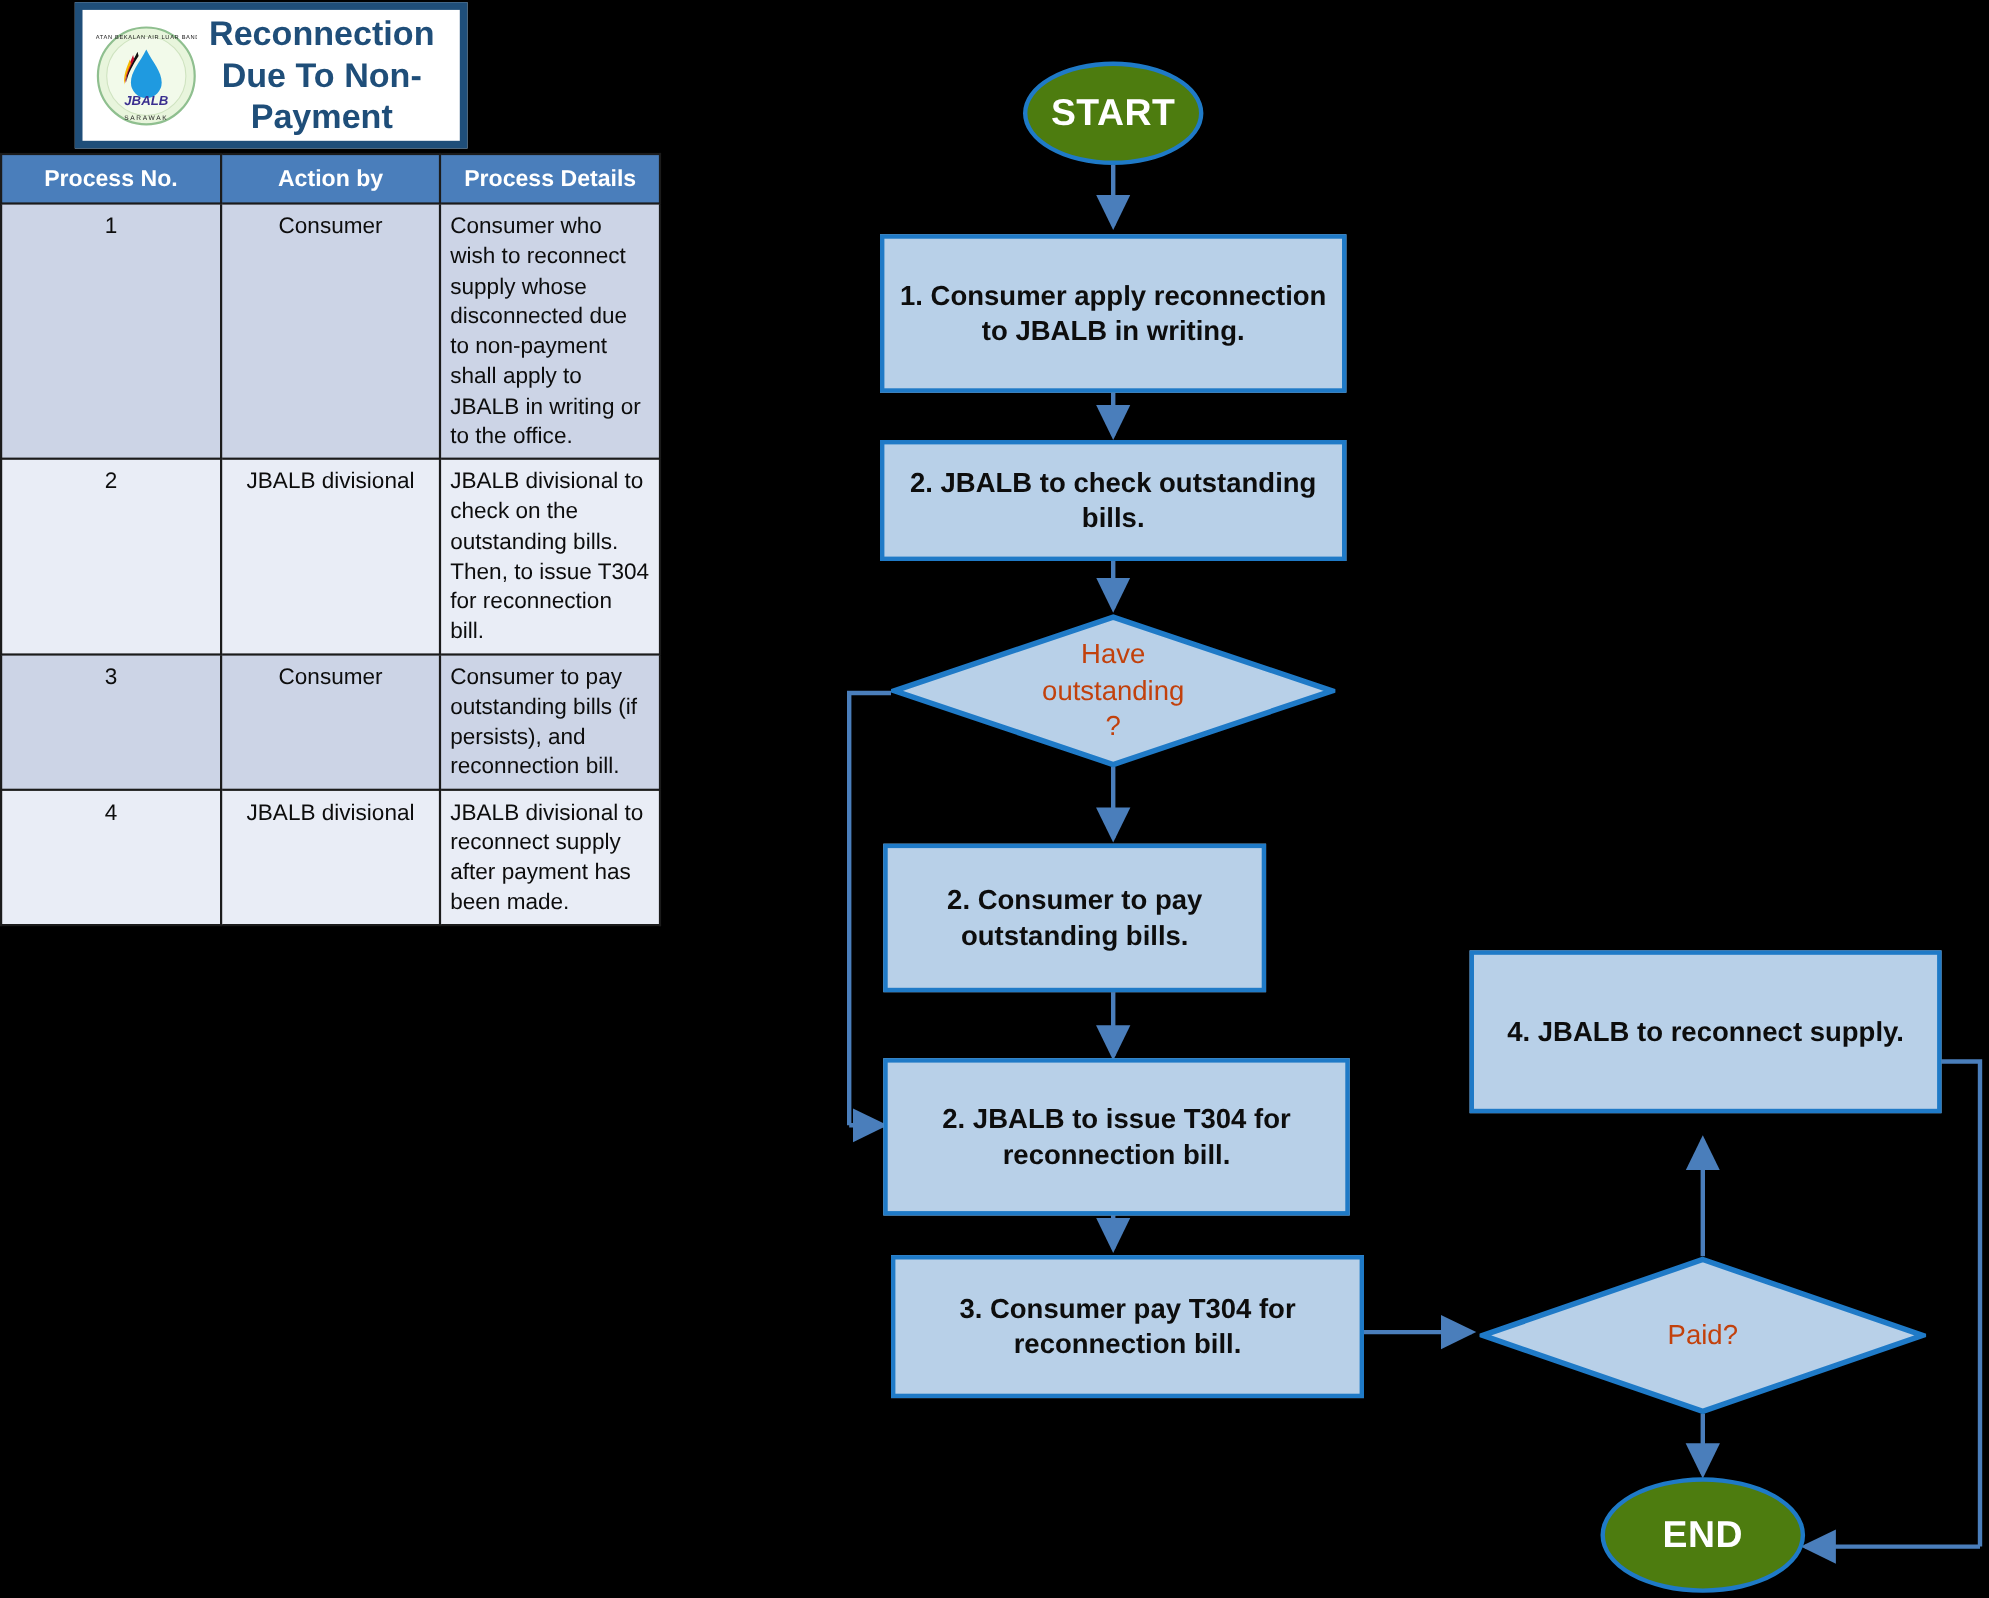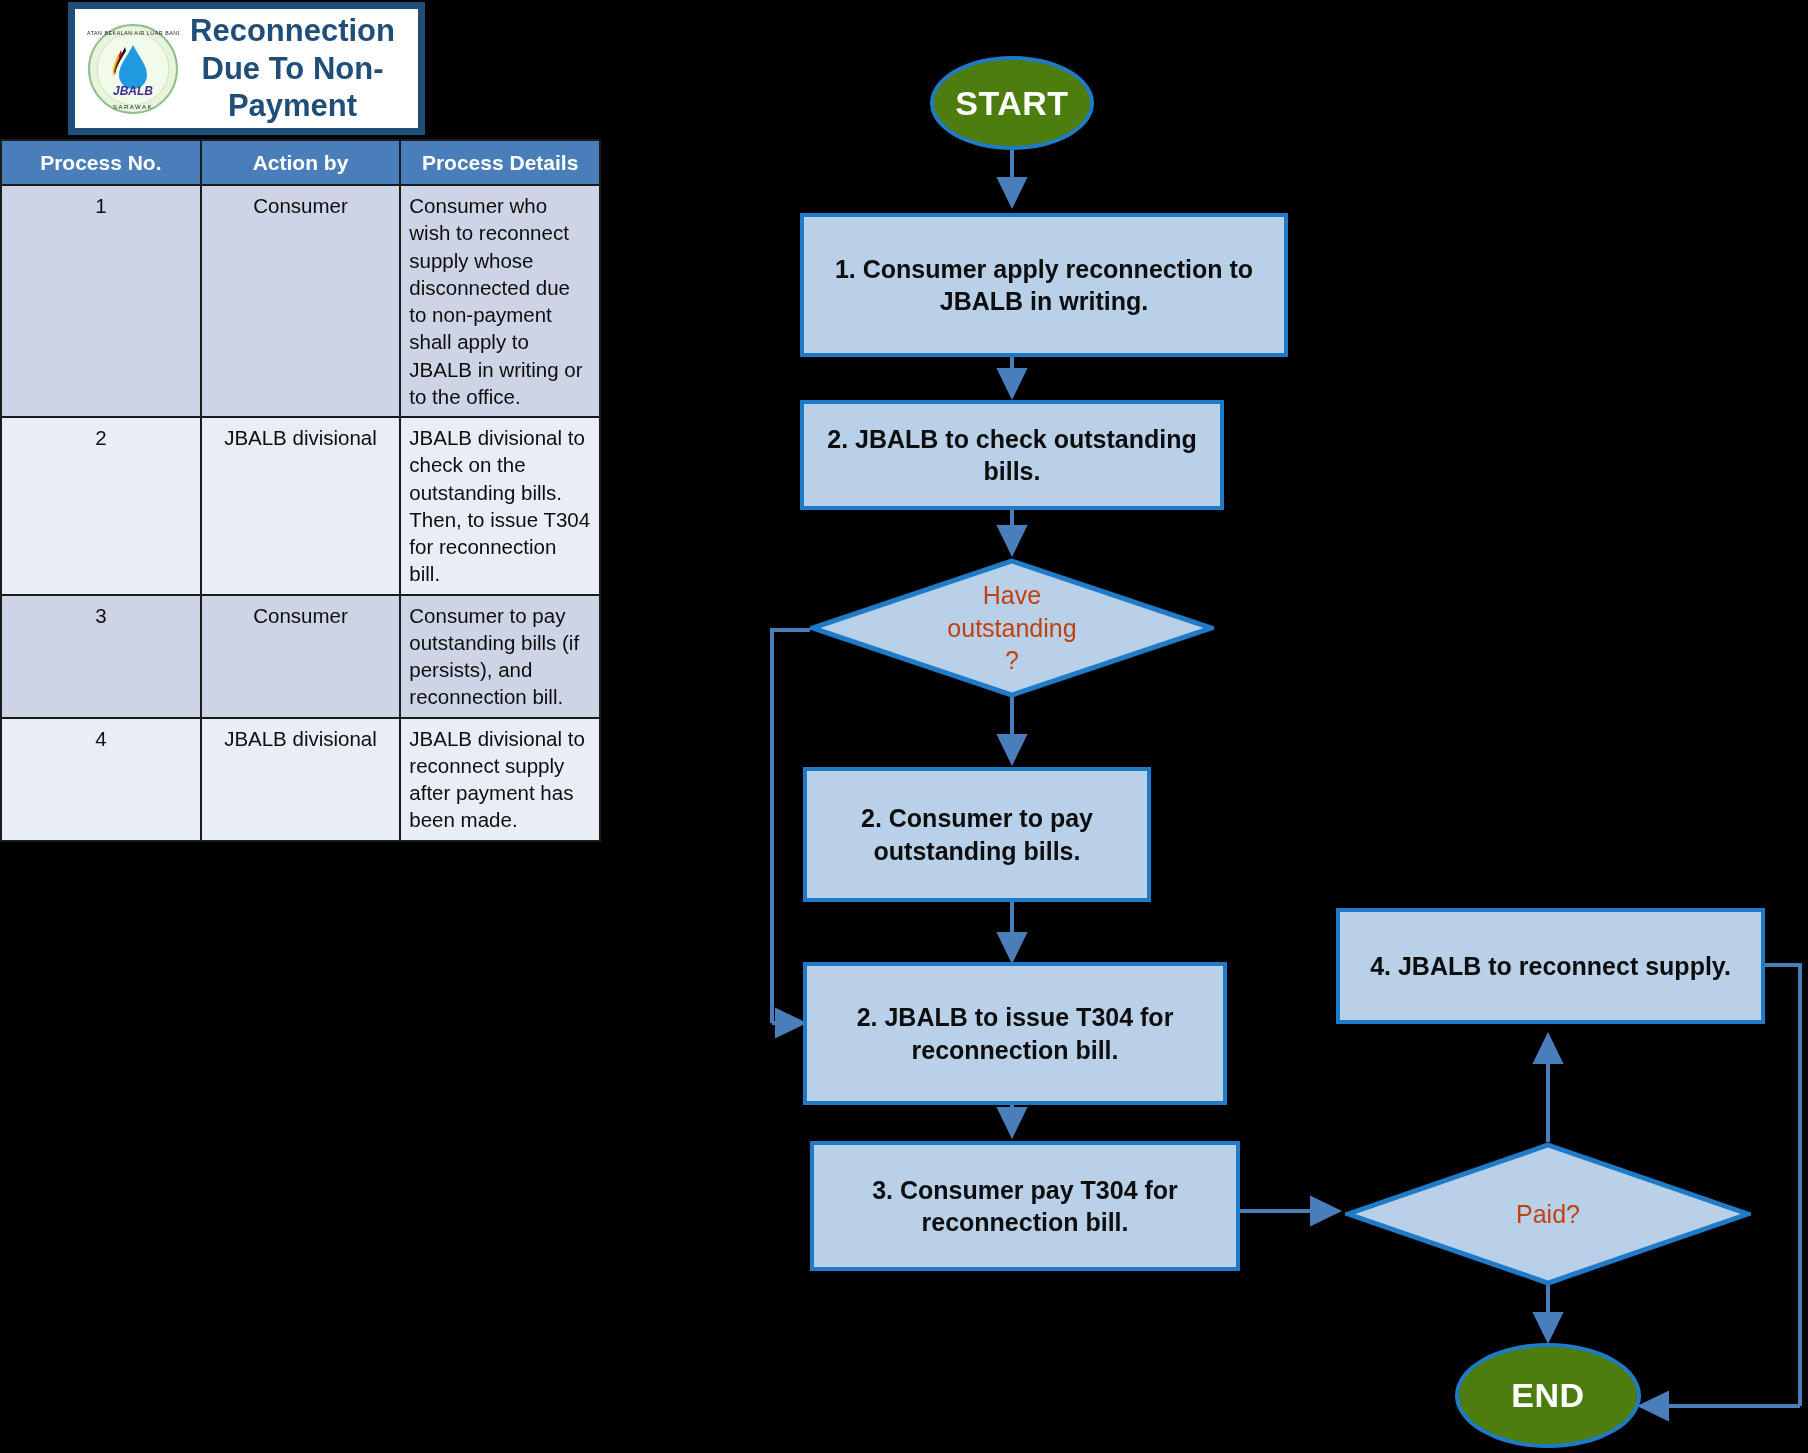--- a/index.html
+++ b/index.html
@@ -123,21 +123,21 @@
   </g>
   <g stroke="#4a7ebb" stroke-width="4" fill="none" marker-end="url(#ah)">
     <path d="M1800,1406 L1641,1406"></path>
   </g>
 </svg>
 
 <div class="node term" style="left:930px;top:56px;width:164px;height:94px;">
   <span>START</span>
 </div>
 
-<div class="node proc" style="left:800px;top:213px;width:488px;height:144px;">
+<div class="node proc" style="left:800px;top:213px;width:424px;height:144px;">
   <span>1. Consumer apply reconnection to JBALB in writing.</span>
 </div>
 
 <div class="node proc" style="left:800px;top:400px;width:424px;height:110px;">
   <span>2. JBALB to check outstanding bills.</span>
 </div>
 
 <div class="diamond-wrap" style="left:810px;top:558px;width:404px;height:140px;">
   <svg width="404" height="140" viewBox="0 0 404 140">
     <polygon points="202,3 401,70 202,137 3,70" fill="#b8d0e8" stroke="#1f7ac7" stroke-width="5"></polygon>
@@ -159,19 +159,19 @@
   <span>3. Consumer pay T304 for reconnection bill.</span>
 </div>
 
 <div class="diamond-wrap" style="left:1345px;top:1142px;width:406px;height:144px;">
   <svg width="406" height="144" viewBox="0 0 406 144">
     <polygon points="203,3 403,72 203,141 3,72" fill="#b8d0e8" stroke="#1f7ac7" stroke-width="5"></polygon>
   </svg>
   <div class="diamond-label">Paid?</div>
 </div>
 
-<div class="node proc" style="left:1336px;top:908px;width:429px;height:116px;">
+<div class="node proc" style="left:1336px;top:864px;width:429px;height:148px;">
   <span>4. JBALB to reconnect supply.</span>
 </div>
 
 <div class="node term" style="left:1455px;top:1343px;width:186px;height:105px;">
   <span>END</span>
 </div>
 
 </body></html>

